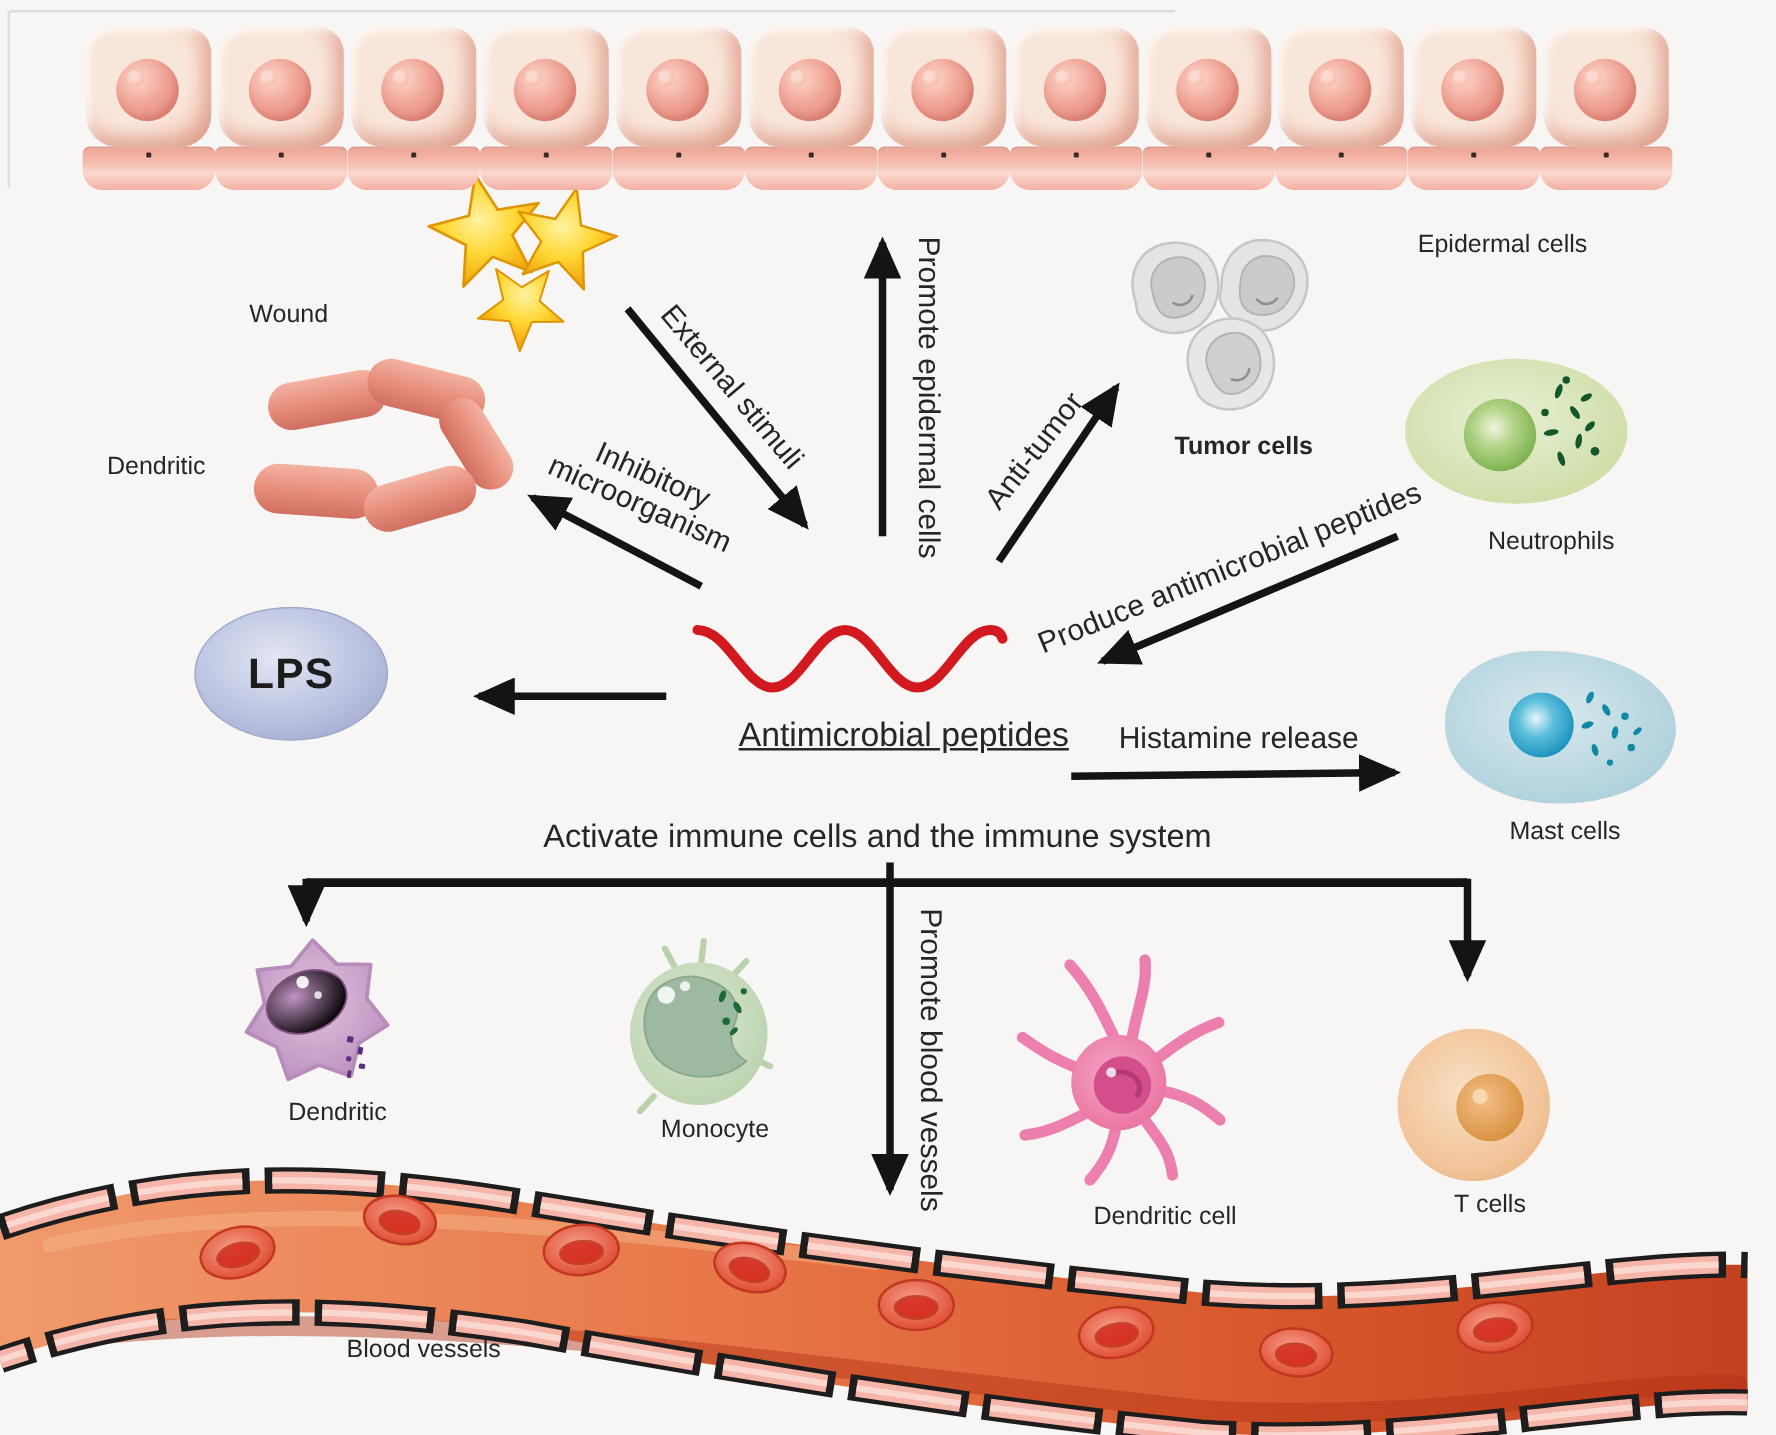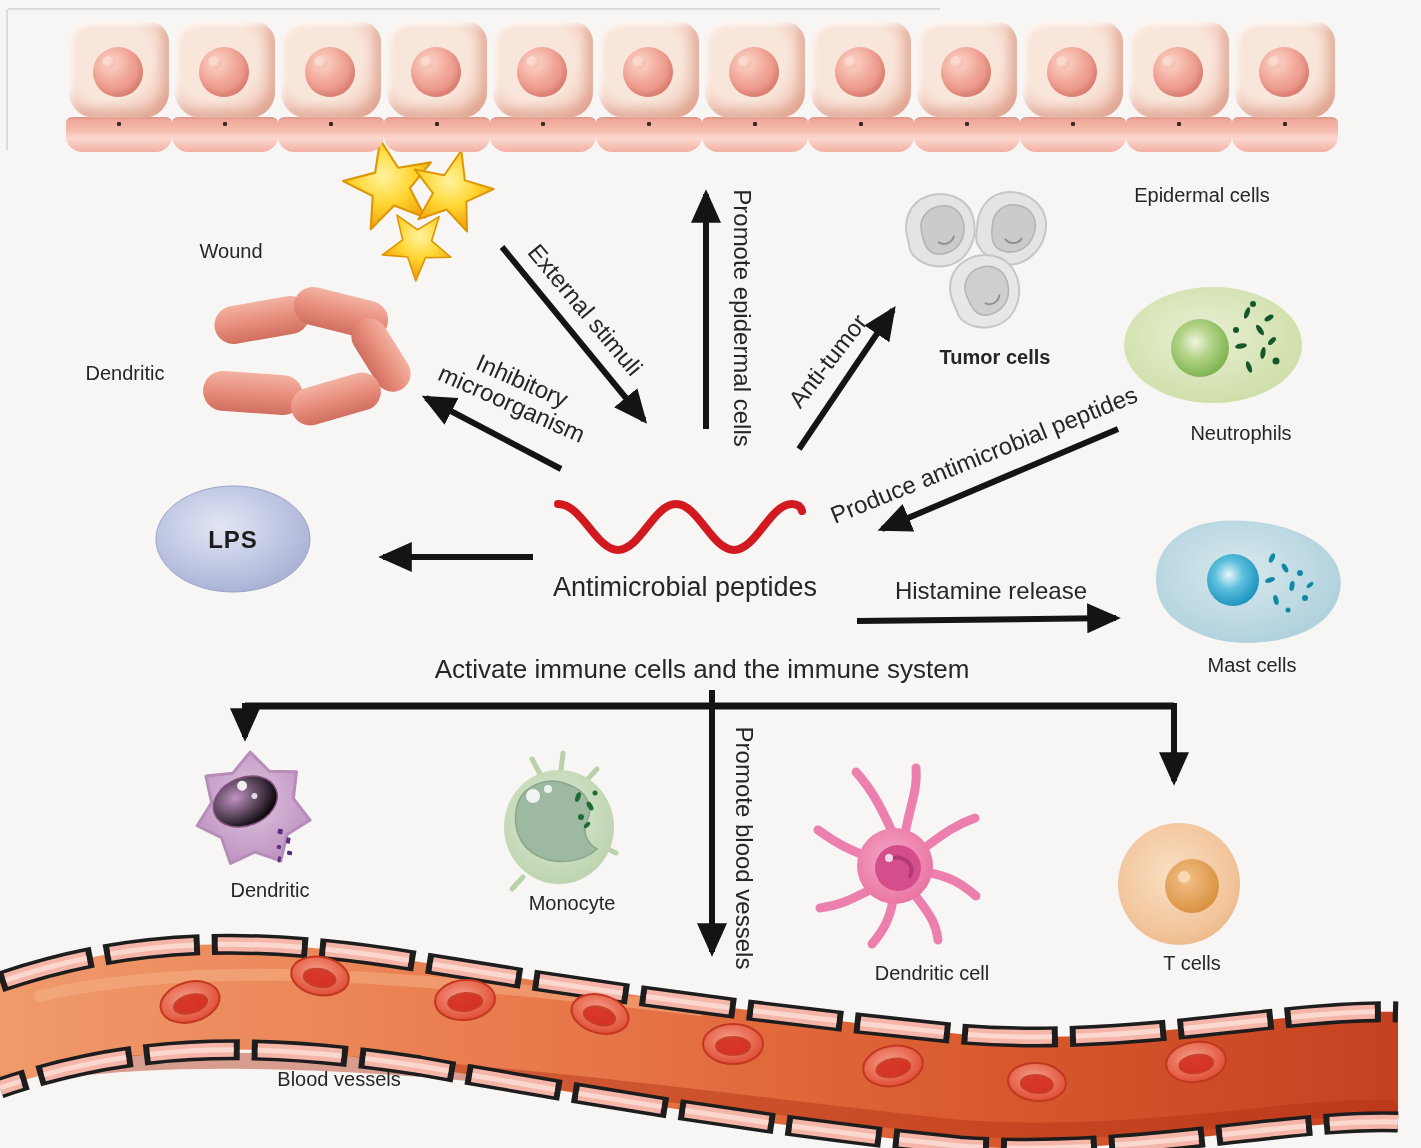--- a/index.html
+++ b/index.html
@@ -4,21 +4,21 @@
 <style>
   html,body{margin:0;padding:0;}
   #stage{position:relative;width:1421px;height:1148px;background:#f7f6f4;overflow:hidden;
          font-family:"Liberation Sans",sans-serif;color:#262626;}
   #artwork{position:absolute;left:0;top:0;width:1421px;height:1148px;}
   #labels{position:absolute;left:0;top:0;width:1421px;height:1148px;pointer-events:none;}
   .lbl{position:absolute;transform:translate(-50%,-50%);white-space:nowrap;text-align:center;
        color:#262626;line-height:1.08;}
   .node{font-size:20px;}
   .arrowlbl{font-size:24px;}
-  .lps-text{font-size:24px;font-weight:bold;letter-spacing:1px;color:#1c1c1c;}
+  .lps-text{font-size:34px;font-weight:bold;letter-spacing:1px;color:#1c1c1c;}
   .multiline span{display:block;}
   
   #epi-row{position:absolute;left:66px;top:22px;display:flex;}
   .epi-cell{position:relative;width:106px;height:128px;flex:0 0 106px;}
   .epi-body{position:absolute;left:3px;top:0;width:100px;height:96px;
             border-radius:20px 20px 26px 26px;
             background:radial-gradient(ellipse at 40% 38%,#f9e6db 48%,#f3cdbd 76%,#ecb4a2 95%,#e5a894 100%);
             box-shadow:inset -7px -9px 10px rgba(202,124,102,.38), inset 3px 3px 5px rgba(255,255,255,.75);}
   .epi-nucleus{position:absolute;left:27px;top:25px;width:50px;height:50px;border-radius:50%;
             background:radial-gradient(circle at 36% 32%,#f8c7ba 14%,#f0a496 45%,#e2example 0, #e28375 100%);
@@ -405,21 +405,21 @@
 
 
     <div class="lbl arrowlbl" style="left:585px;top:310px;transform:translate(-50%,-50%) rotate(50deg);">External stimuli</div>
     <div class="lbl arrowlbl multiline" style="left:517px;top:392px;transform:translate(-50%,-50%) rotate(24deg);line-height:25px;">
       <span>Inhibitory</span>
       <span>microorganism</span>
     </div>
     <div class="lbl arrowlbl" style="left:742px;top:318px;transform:translate(-50%,-50%) rotate(90deg);">Promote epidermal cells</div>
     <div class="lbl arrowlbl" style="left:828px;top:361px;transform:translate(-50%,-50%) rotate(-52deg);">Anti-tumor</div>
     <div class="lbl arrowlbl" style="left:984px;top:455px;transform:translate(-50%,-50%) rotate(-22deg);">Produce antimicrobial peptides</div>
-    <div class="lbl" style="left:685px;top:588px;font-size:27px;">Antimicrobial peptides</div>
+    <div class="lbl" style="left:723px;top:588px;font-size:27px;text-decoration:underline;">Antimicrobial peptides</div>
     <div class="lbl arrowlbl" style="left:991px;top:591px;">Histamine release</div>
     <div class="lbl" style="left:702px;top:669px;font-size:26px;">Activate immune cells and the immune system</div>
     <div class="lbl arrowlbl" style="left:744px;top:848px;transform:translate(-50%,-50%) rotate(90deg);">Promote blood vessels</div>
 
     <div class="lbl node" style="left:995px;top:358px;font-weight:bold;">Tumor cells</div>
     <div class="lbl node" style="left:1202px;top:196px;">Epidermal cells</div>
     <div class="lbl node" style="left:1241px;top:434px;">Neutrophils</div>
     <div class="lbl node" style="left:1252px;top:666px;">Mast cells</div>
     <div class="lbl node" style="left:270px;top:891px;">Dendritic</div>
     <div class="lbl node" style="left:572px;top:904px;">Monocyte</div>

